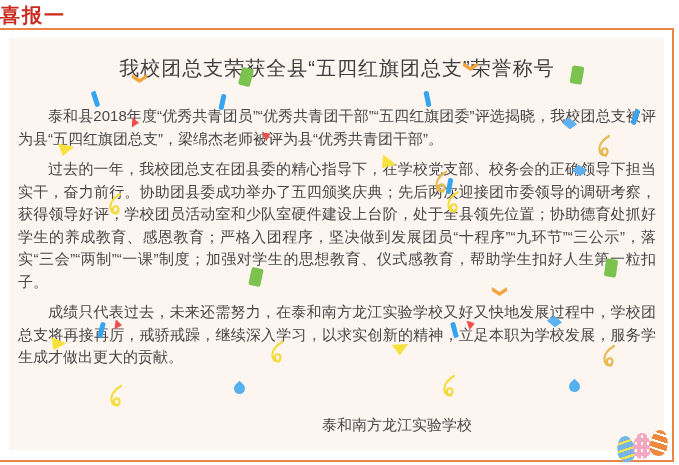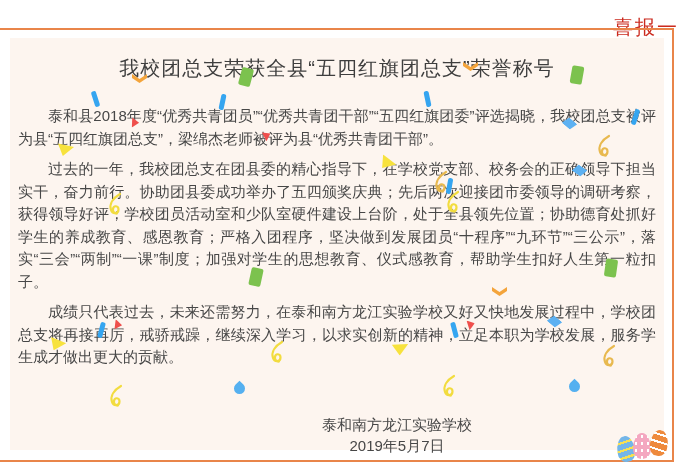--- a/index.html
+++ b/index.html
@@ -4,23 +4,23 @@
 <style>
   :root{
     --red:#cb2a1e; --orange:#e9854a; --panel:#fdf5ef; --ink:#474747;
   }
   html,body{margin:0;padding:0;background:#fff;}
   .stage{
     position:relative; width:679px; height:465px; overflow:hidden;
     background:#fff; font-family:"Liberation Sans", sans-serif; color:var(--ink);
   }
   .page-title{
-    position:absolute; top:0; left:0; right:0; padding-top:14px;
-    text-align:right; font-family:"Liberation Serif", serif;
-    font-size:20px; line-height:26px; font-weight:normal; color:var(--red);
+    position:absolute; top:0; left:0; right:0; padding-top:2px;
+    text-align:left; font-family:"Liberation Serif", serif;
+    font-size:20px; line-height:26px; font-weight:bold; color:var(--red);
     letter-spacing:2px;
   }
   .frame{
     position:absolute; left:-4px; top:28px; width:678px; height:434px;
     border:2px solid var(--orange); box-sizing:border-box; background:transparent;
   }
   .panel{
     position:absolute; left:10px; top:38px; width:654px; height:412px;
     box-sizing:border-box; background:var(--panel); padding:17px 8px 0 8px;
   }
@@ -85,21 +85,20 @@
 
   <div class="frame"></div>
 
   <div class="panel">
     <h2 class="notice-heading">我校团总支荣获全县“五四红旗团总支”荣誉称号</h2>
     <p class="para first">泰和县2018年度“优秀共青团员”“优秀共青团干部”“五四红旗团委”评选揭晓，我校团总支被评为县“五四红旗团总支”，梁绵杰老师被评为县“优秀共青团干部”。</p>
     <p class="para">过去的一年，我校团总支在团县委的精心指导下，在学校党支部、校务会的正确领导下担当实干，奋力前行。协助团县委成功举办了五四颁奖庆典；先后两次迎接团市委领导的调研考察，获得领导好评；学校团员活动室和少队室硬件建设上台阶，处于全县领先位置；协助德育处抓好学生的养成教育、感恩教育；严格入团程序，坚决做到发展团员“十程序”“九环节”“三公示”，落实“三会”“两制”“一课”制度；加强对学生的思想教育、仪式感教育，帮助学生扣好人生第一粒扣子。</p>
     <p class="para">成绩只代表过去，未来还需努力，在泰和南方龙江实验学校又好又快地发展过程中，学校团总支将再接再厉，戒骄戒躁，继续深入学习，以求实创新的精神，立足本职为学校发展，服务学生成才做出更大的贡献。</p>
     <div class="sig-block">
       <div>泰和南方龙江实验学校</div>
-      <div>2019年5月7日</div>
     </div>
   </div>
 
   <div id="confetti-layer">
       <div class="confetti c-chevron" style="left: 132px; top: 74px; transform: rotate(0deg);"></div>
       <div class="confetti c-chevron" style="left: 463px; top: 62px; transform: rotate(0deg);"></div>
       <div class="confetti c-chevron" style="left: 492px; top: 287px; transform: rotate(0deg);"></div>
       <div class="confetti c-green" style="left: 240px; top: 68px; transform: rotate(15deg);"></div>
       <div class="confetti c-green" style="left: 571px; top: 66px; transform: rotate(10deg);"></div>
       <div class="confetti c-green" style="left: 250px; top: 268px; transform: rotate(12deg);"></div>

